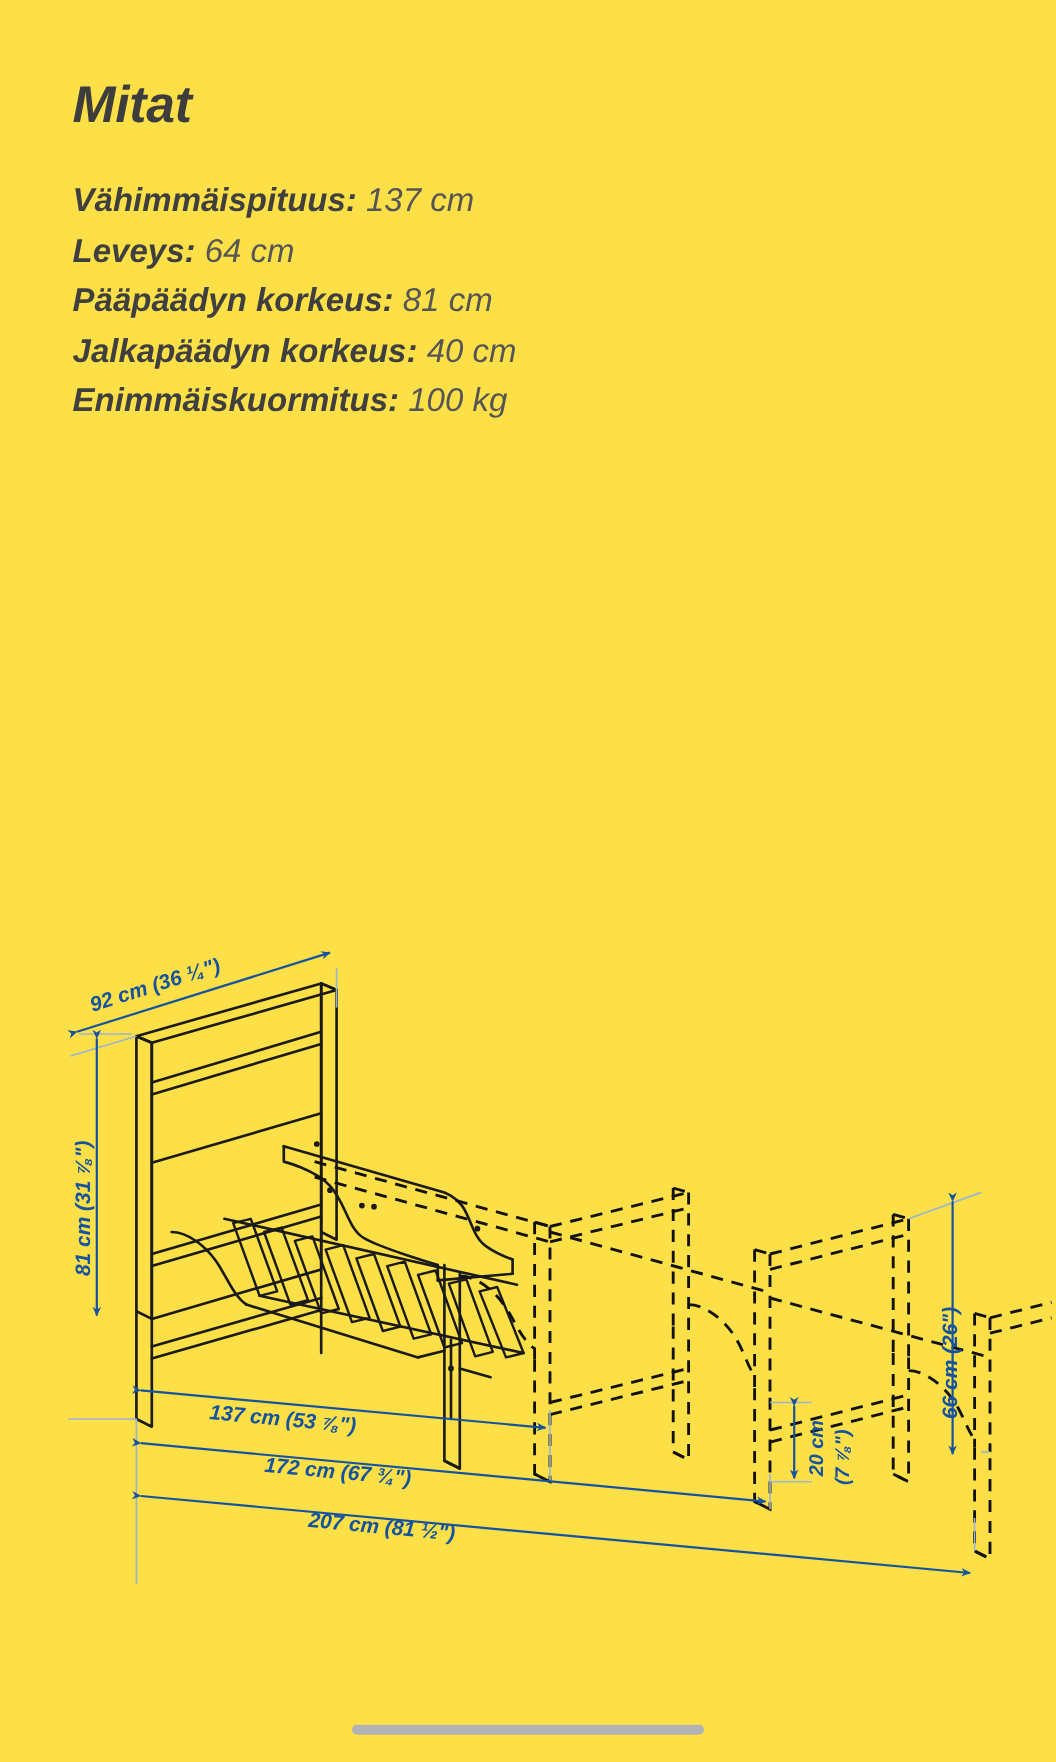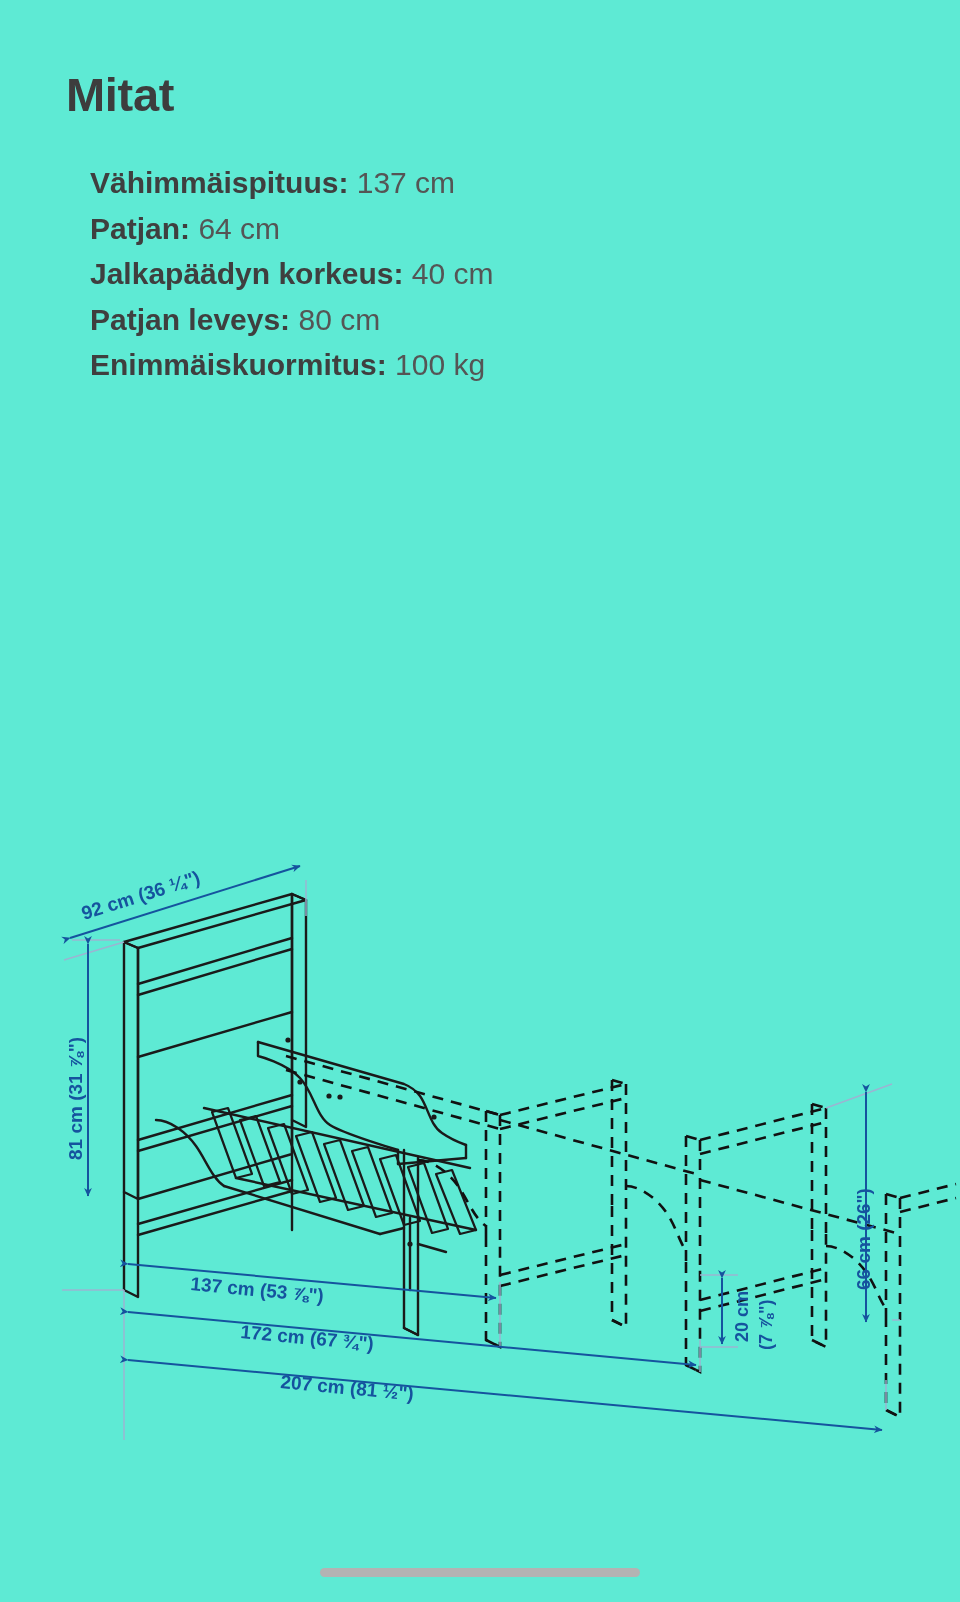--- a/index.html
+++ b/index.html
@@ -12,21 +12,22 @@
     height: 1602px;
     position: relative;
     overflow: hidden;
     font-family: "Liberation Sans", sans-serif;
     -webkit-font-smoothing: antialiased;
   }
 
   .page {
     position: absolute;
     inset: 0;
-    background: #5eead4;
+    background: #fde047;
+    font-style: italic;
   }
 
   
   .page-title {
     position: absolute;
     left: 66px;
     top: 38px;
     font-size: 47px;
     font-weight: 700;
     color: #3d3d3d;
@@ -39,21 +40,20 @@
     position: absolute;
     left: 66px;
     top: 160px;
     width: 840px;
   }
   .spec-row {
     font-size: 30px;
     line-height: 45.5px;
     color: #4a4a4a;
     white-space: nowrap;
-    margin-left: 24px;
   }
   .spec-label {
     font-weight: 700;
     color: #3f3f3f;
   }
   .spec-value {
     font-weight: 400;
     color: #555555;
   }
 
@@ -89,30 +89,30 @@
 <div class="page">
 
   <h1 class="page-title">Mitat</h1>
 
   <div class="spec-list">
     <div class="spec-row">
       <span class="spec-label">Vähimmäispituus:</span>
       <span class="spec-value">137 cm</span>
     </div>
     <div class="spec-row">
-      <span class="spec-label">Patjan:</span>
+      <span class="spec-label">Leveys:</span>
       <span class="spec-value">64 cm</span>
+    </div>
+    <div class="spec-row">
+      <span class="spec-label">Pääpäädyn korkeus:</span>
+      <span class="spec-value">81 cm</span>
     </div>
     <div class="spec-row">
       <span class="spec-label">Jalkapäädyn korkeus:</span>
       <span class="spec-value">40 cm</span>
-    </div>
-    <div class="spec-row">
-      <span class="spec-label">Patjan leveys:</span>
-      <span class="spec-value">80 cm</span>
     </div>
     <div class="spec-row">
       <span class="spec-label">Enimmäiskuormitus:</span>
       <span class="spec-value">100 kg</span>
     </div>
   </div>
 
   <div class="drawing-wrap">
     <svg class="drawing-svg" viewBox="0 0 960 660" xmlns="http://www.w3.org/2000/svg">
       <defs>

